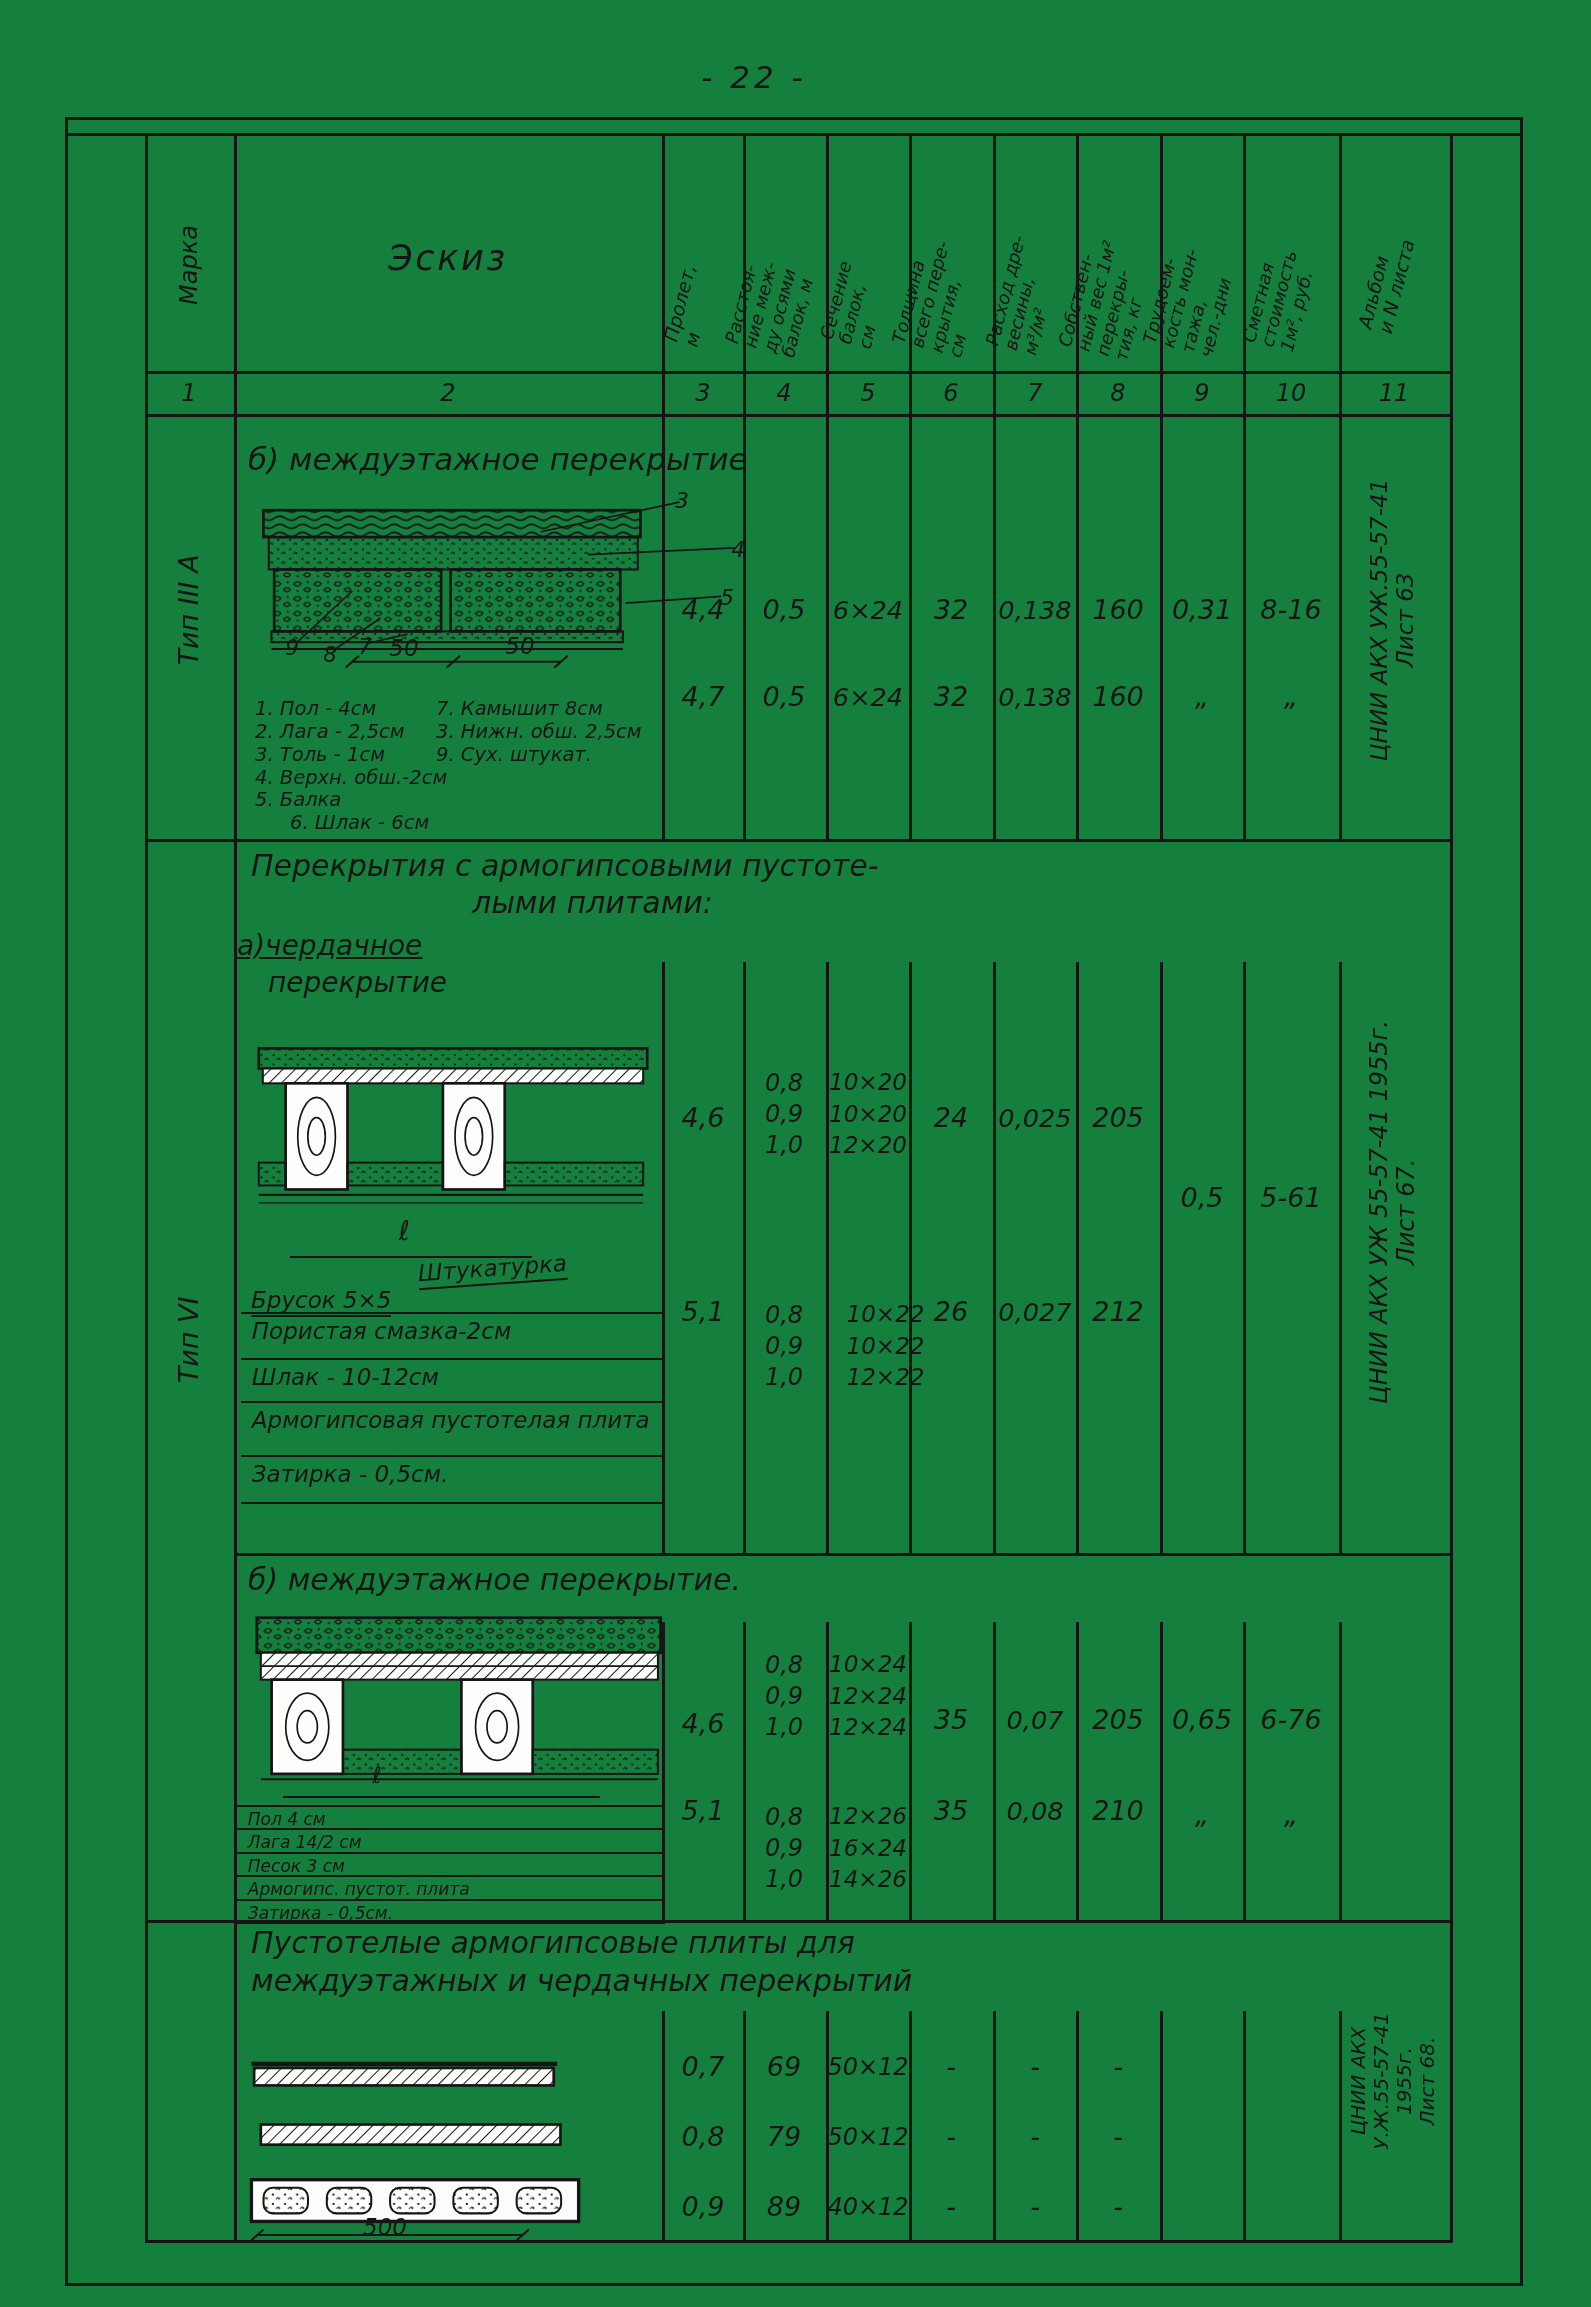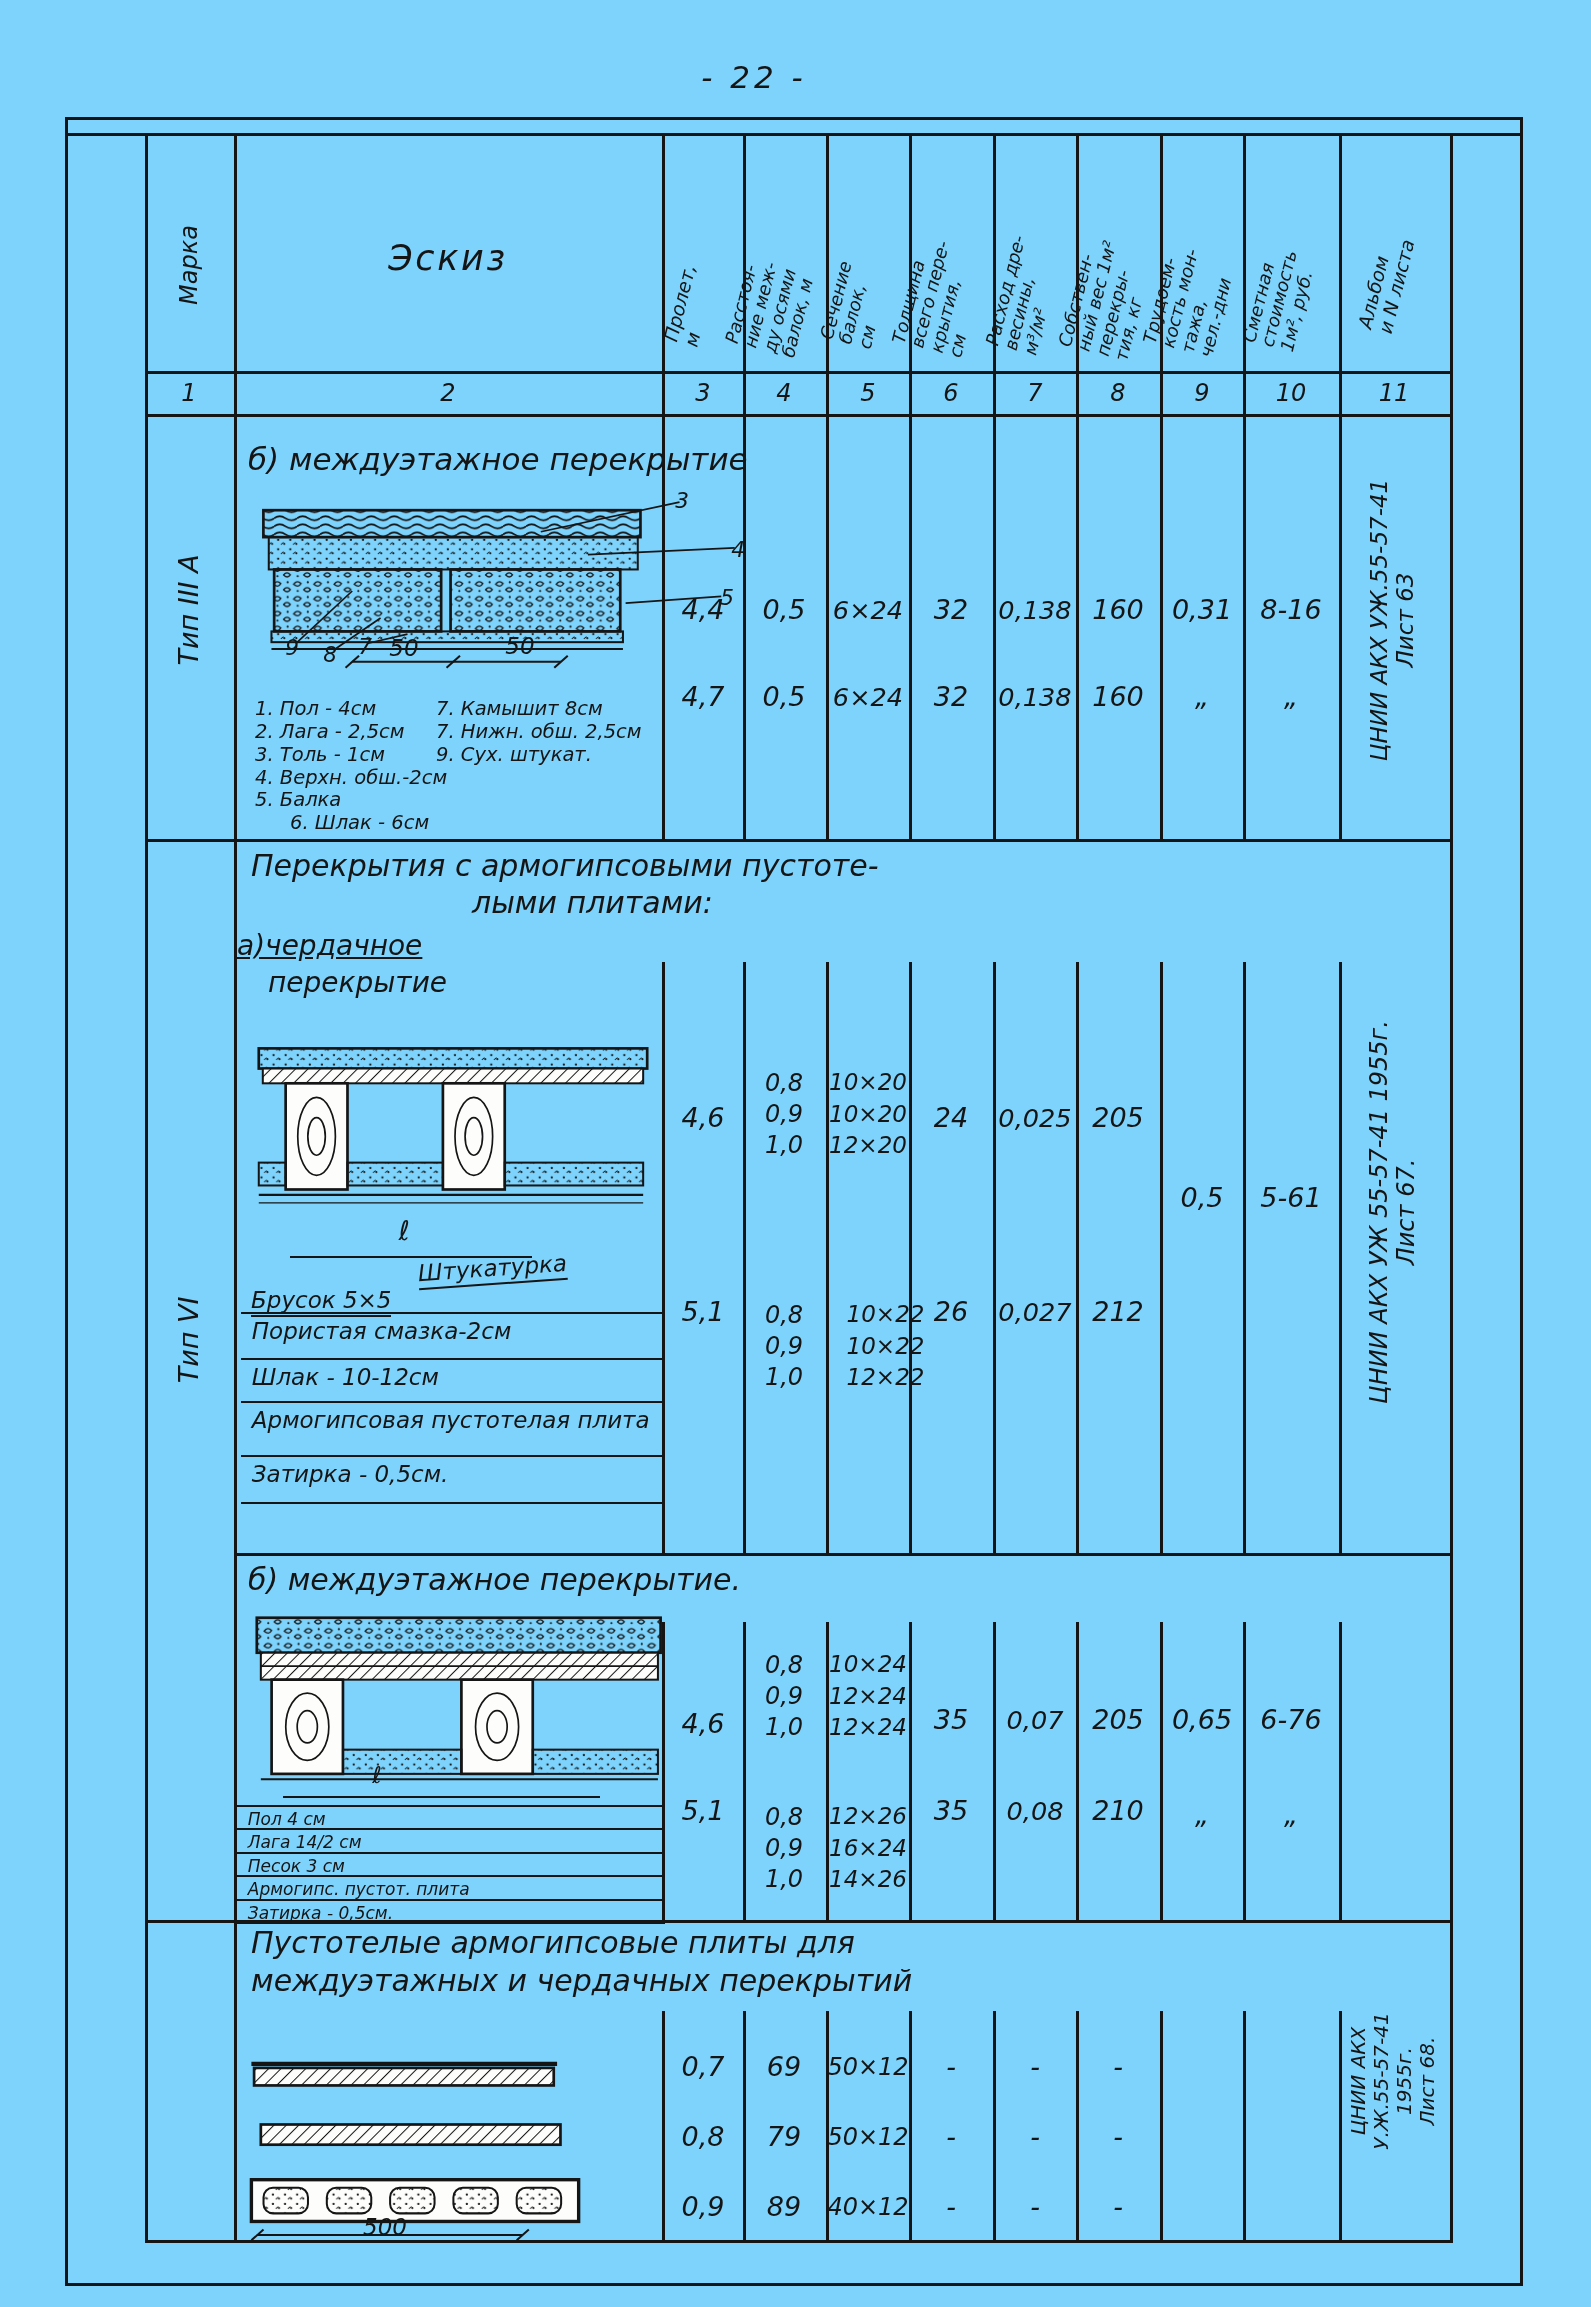--- a/index.html
+++ b/index.html
@@ -1,16 +1,16 @@
 <!DOCTYPE html>
 <html style="font-size:10.8px"><head>
 <meta charset="utf-8">
 <style>
   html,body{margin:0;padding:0;background:#e8e8e6;}
-  .page{position:relative;width:1591px;height:2307px;background:#7dd3fc;color:#151515;
+  .page{position:relative;width:1591px;height:2307px;background:#15803d;color:#151515;
         font-family:"DejaVu Sans",sans-serif;font-style:italic;overflow:hidden;}
   .hl{position:absolute;height:2.7px;background:#151515;}
   .vl{position:absolute;width:2.7px;background:#151515;}
   .t{position:absolute;white-space:pre-line;line-height:1.12;}
   .c{transform:translate(-50%,-50%);text-align:center;}
   .r90{transform:translate(-50%,-50%) rotate(-90deg);text-align:center;}
   .r76{transform:translate(-50%,-50%) rotate(-76deg);text-align:left;line-height:1.08;}
   .ul{border-bottom:2px solid #151515;padding-bottom:1.3px;}
   .bands{position:absolute;border-top:2.7px solid #151515;}
   .band{border-bottom:2.7px solid #151515;padding:4px 5.4px 5.4px 10.8px;}
@@ -182,21 +182,21 @@
   <div class="t c" style="left:404px;top:649px;font-size:23px;">50</div>
   <div class="t c" style="left:520px;top:647px;font-size:23px;">50</div>
 
   <div class="t" style="left:255px;top:698px;font-size:19.5px;">1. Пол - 4см</div>
   <div class="t" style="left:255px;top:721px;font-size:19.5px;">2. Лага - 2,5см</div>
   <div class="t" style="left:255px;top:744px;font-size:19.5px;">3. Толь - 1см</div>
   <div class="t" style="left:255px;top:767px;font-size:19.5px;">4. Верхн. обш.-2см</div>
   <div class="t" style="left:255px;top:789px;font-size:19.5px;">5. Балка</div>
   <div class="t" style="left:255px;top:812px;font-size:19.5px;margin-left:35px;">6. Шлак - 6см</div>
   <div class="t" style="left:436px;top:698px;font-size:19.5px;">7. Камышит 8см</div>
-  <div class="t" style="left:436px;top:721px;font-size:19.5px;">7. Нижн. обш. 2,5см</div>
+  <div class="t" style="left:436px;top:721px;font-size:19.5px;">3. Нижн. обш. 2,5см</div>
   <div class="t" style="left:436px;top:744px;font-size:19.5px;">9. Сух. штукат.</div>
 
   <div class="t c" style="left:703px;top:610px;font-size:27px;">4,4</div>
   <div class="t c" style="left:784px;top:610px;font-size:27px;">0,5</div>
   <div class="t c" style="left:868px;top:610px;font-size:25.6px;">6×24</div>
   <div class="t c" style="left:951px;top:610px;font-size:27px;">32</div>
   <div class="t c" style="left:1035px;top:610px;font-size:25.6px;">0,138</div>
   <div class="t c" style="left:1118px;top:610px;font-size:27px;">160</div>
   <div class="t c" style="left:1202px;top:610px;font-size:27px;">0,31</div>
   <div class="t c" style="left:1291px;top:610px;font-size:27px;">8-16</div>

